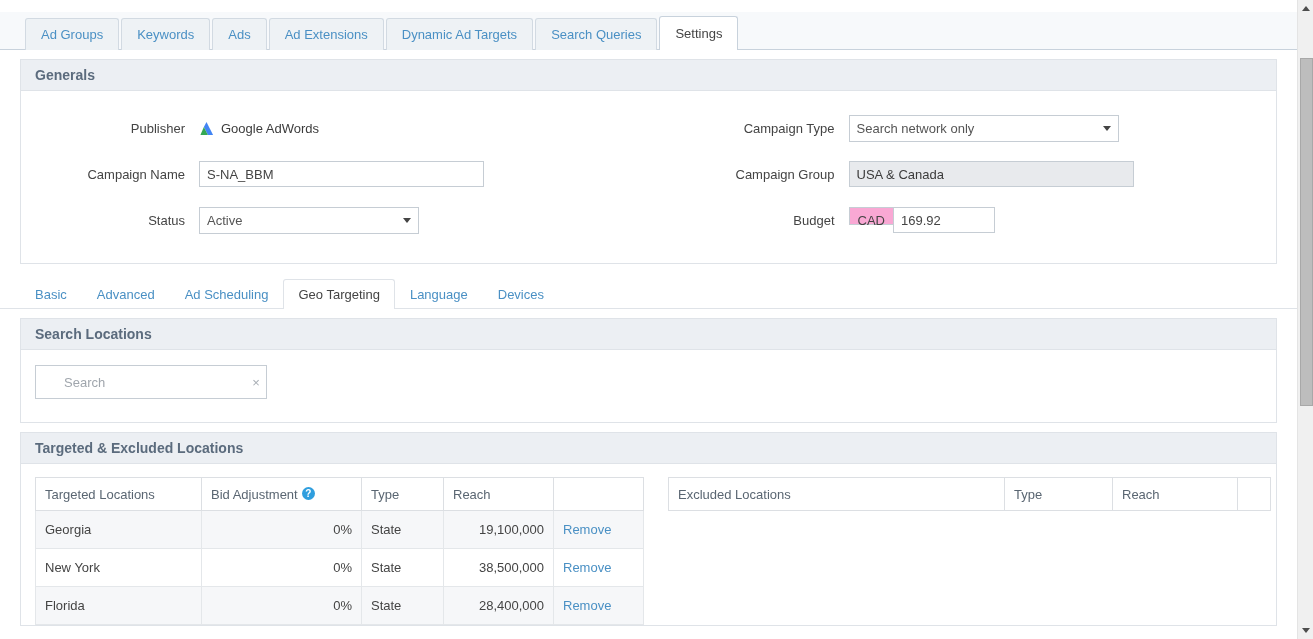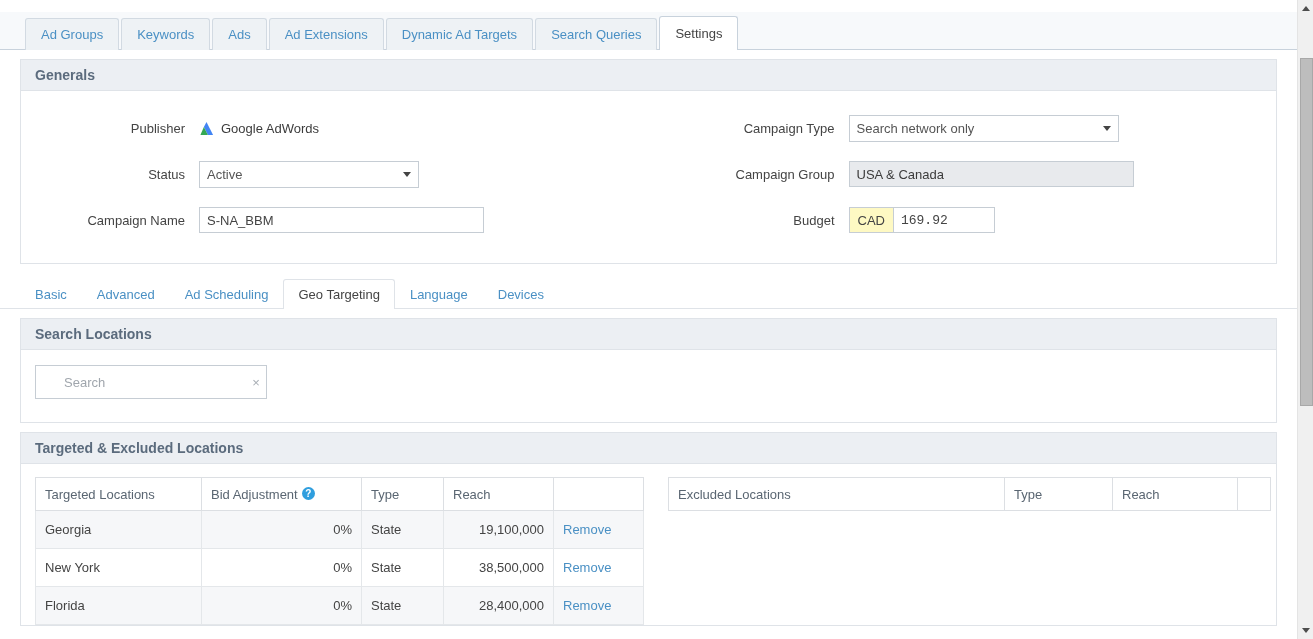--- a/index.html
+++ b/index.html
@@ -150,35 +150,35 @@
     border-left: 4px solid transparent;
     border-right: 4px solid transparent;
     border-top: 5px solid #444;
     pointer-events: none;
   }
 
   .budget-group { display: flex; align-items: stretch; }
   .budget-cur {
     min-width: 38px;
     padding: 0 8px;
-    height: 26px;
+    height: 18px;
     line-height: 25px;
     font-size: 13px;
     color: #444;
-    background: #fef9c3;
+    background: #f9a8d4;
     border: 1px solid #c6cdd4;
     border-right: none;
     text-align: center;
   }
   input.budget-in {
     width: 102px;
     height: 26px;
     padding: 0 7px;
     font-size: 13px;
-    font-family: Liberation Mono, monospace;
+    font-family: Liberation Sans, sans-serif;
     color: #444;
     border: 1px solid #c6cdd4;
     background: #ffffff;
     outline: none;
   }
 
   
   .subtabs {
     position: relative;
     margin: 9px 0 0 0;
@@ -366,35 +366,35 @@
                   <svg class="adwords-logo" viewBox="0 0 16 16">
                     <polygon points="8,1 15,15 9.5,15 5.2,6.5" fill="#4285f4"></polygon>
                     <polygon points="5.2,6.5 9.5,15 1.5,15" fill="#34a853"></polygon>
                   </svg>
                   <span>Google AdWords</span>
                 </div>
               </div>
             </div>
 
             <div class="form-row">
+              <div class="form-label">Campaign Name</div>
+              <div class="form-ctl">
+                <input class="txt" type="text" value="S-NA_BBM" style="">
+              </div>
+            </div>
+
+            <div class="form-row">
               <div class="form-label">Status</div>
               <div class="form-ctl">
                 <span class="selectwrap">
                   <select class="sel">
                     <option>Active</option>
                   </select>
                   <span class="caret"></span>
                 </span>
-              </div>
-            </div>
-
-            <div class="form-row">
-              <div class="form-label">Campaign Name</div>
-              <div class="form-ctl">
-                <input class="txt" type="text" value="S-NA_BBM" style="">
               </div>
             </div>
 
           </div>
 
           <div class="form-col right">
 
             <div class="form-row">
               <div class="form-label">Campaign Type</div>
               <div class="form-ctl">

